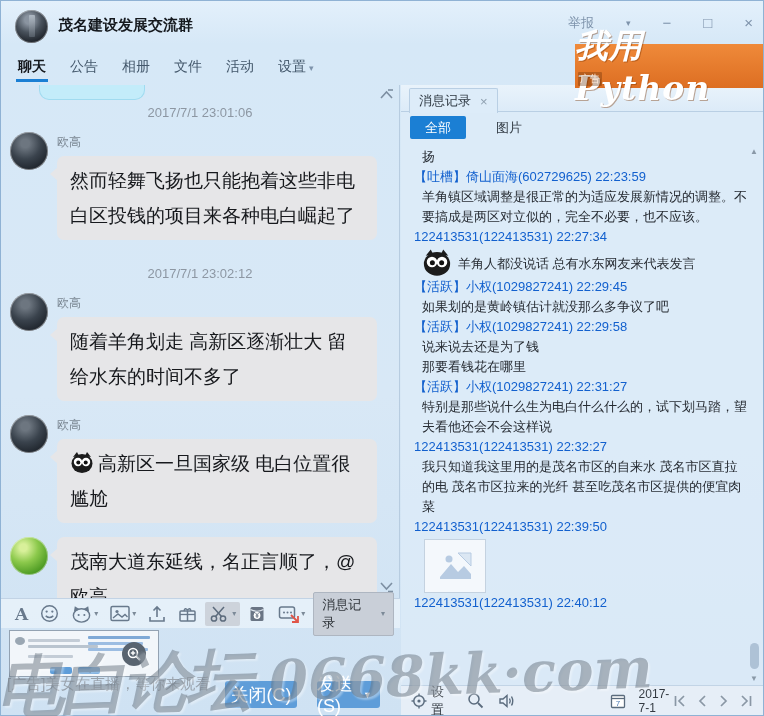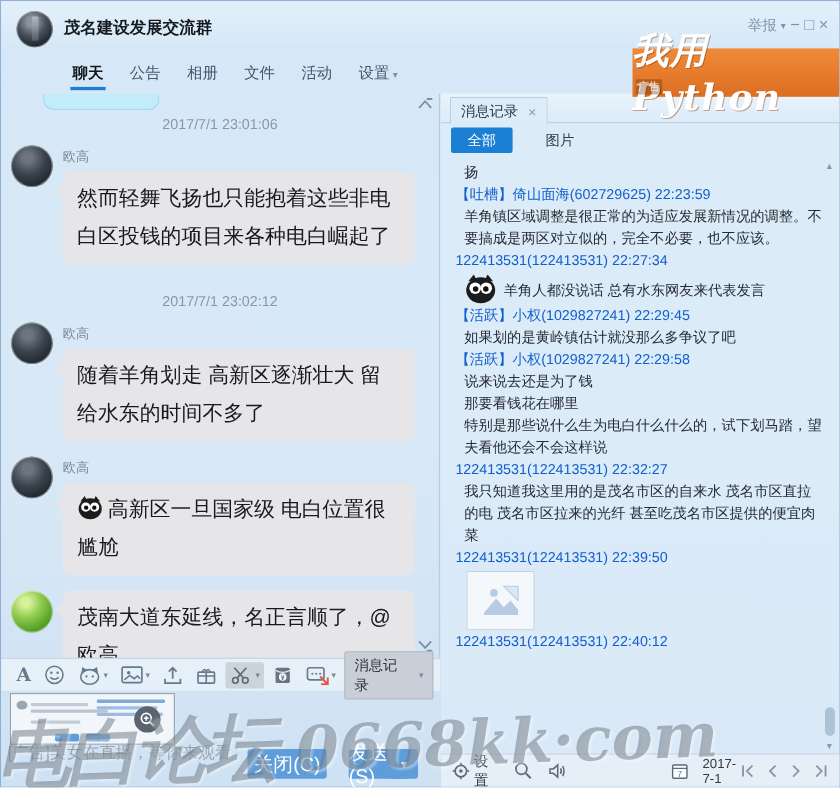--- a/index.html
+++ b/index.html
@@ -18,27 +18,27 @@
   
   .titlebar{position:absolute; top:0; left:0; right:0; height:48px;}
   .group-avatar{
     position:absolute; left:14px; top:9px; width:33px; height:33px; border-radius:50%;
     background:radial-gradient(circle at 42% 30%,#8a94a0 0 14%,#49525c 42%,#1b2027 78%,#0d1014);
     box-shadow:inset 0 0 0 1px rgba(255,255,255,.35);
   }
   .group-avatar::after{content:''; position:absolute; left:14px; top:5px; width:6px; height:22px;
     background:linear-gradient(180deg,#b9c3cd,#5a636d); opacity:.8; border-radius:1px;}
   .win-title{position:absolute; left:57px; top:15px; font-size:15px; font-weight:bold; color:#15191e;}
-  .title-right{position:absolute; right:10px; top:12px; display:flex; align-items:center; gap:4px;
+  .title-right{position:absolute; right:10px; top:12px; display:flex; align-items:center; gap:32px;
     color:#7e93ab; font-size:13px;justify-content:space-between;}
   .win-ctl{font-size:15px; color:#7e93ab; cursor:default; line-height:20px;}
   .caret{font-size:9px; color:#7e93ab;}
 
   
-  .tabbar{position:absolute; top:48px; left:0; width:576px; height:36px; display:flex; align-items:center;padding-left:48px;}
+  .tabbar{position:absolute; top:48px; left:0; width:576px; height:36px; display:flex; align-items:center;}
   .tab{font-size:14px; color:#44586c; padding:0 12px; height:34px; line-height:32px; position:relative;}
   .tab:first-child{margin-left:5px;}
   .tab.active{color:#14181d; font-weight:bold;}
   .tab.active::after{content:''; position:absolute; left:10px; right:10px; bottom:2px; height:3px; background:#1b7fd4;}
   .tab .caret{margin-left:3px;}
 
   
   .banner{position:absolute; top:43px; right:0; width:188px; height:44px; z-index:6;
     background:linear-gradient(180deg,#ef8a3a,#dd6e22);
     display:flex; align-items:center; justify-content:center;}
@@ -360,20 +360,21 @@
       </div>
 
       <div class="ph">【活跃】小权(1029827241) 22:29:45</div>
       <div class="pb">如果划的是黄岭镇估计就没那么多争议了吧</div>
 
       <div class="ph">【活跃】小权(1029827241) 22:29:58</div>
       <div class="pb">说来说去还是为了钱</div>
 
       <div class="pb">那要看钱花在哪里</div>
 
+      <div class="ph">【活跃】小权(1029827241) 22:31:27</div>
       <div class="pb">特别是那些说什么生为电白什么什么的，试下划马踏，望夫看他还会不会这样说</div>
 
       <div class="ph">122413531(122413531) 22:32:27</div>
       <div class="pb">我只知道我这里用的是茂名市区的自来水 茂名市区直拉的电 茂名市区拉来的光纤 甚至吃茂名市区提供的便宜肉菜</div>
 
       <div class="ph">122413531(122413531) 22:39:50</div>
       <div class="pb">
         <div class="img-ph">
           <svg width="34" height="30" viewBox="0 0 34 30">
               <circle cx="11" cy="8" r="3.5" fill="#b7cbe2"></circle>

